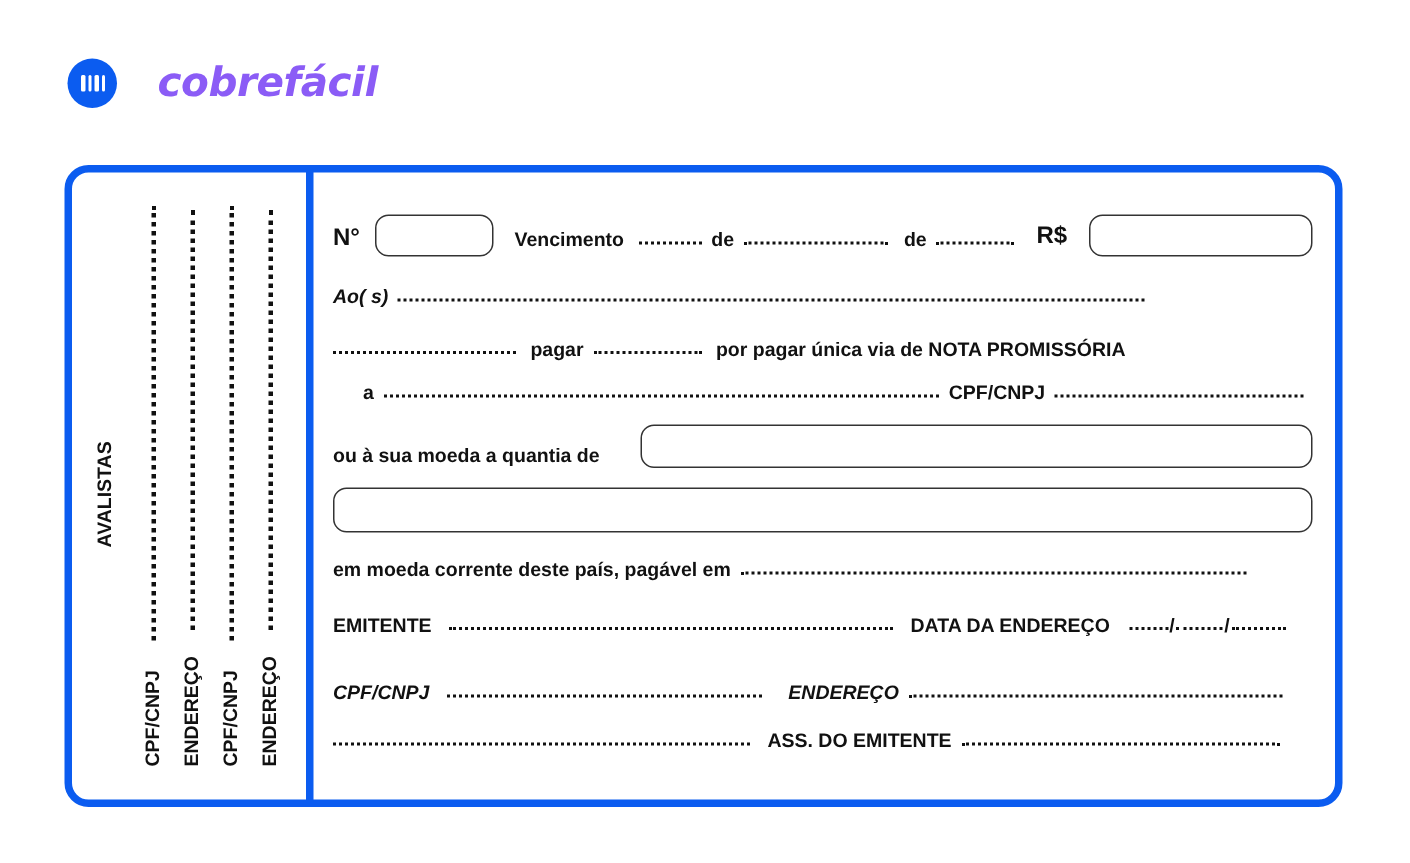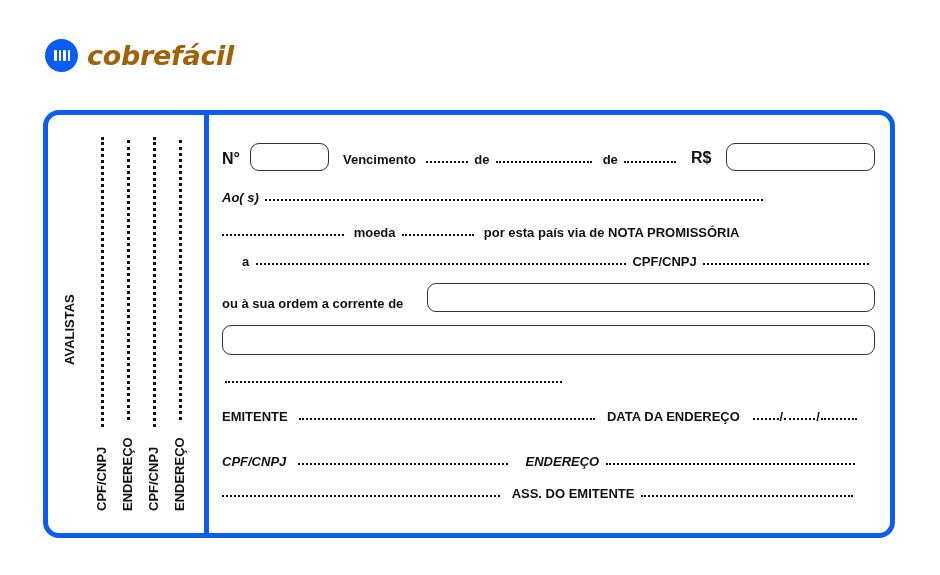--- a/index.html
+++ b/index.html
@@ -3,22 +3,22 @@
   <meta charset="utf-8">
   <style>
     html, body { margin: 0; padding: 0; background: #ffffff; }
     body { width: 940px; height: 575px; position: relative; overflow: hidden;
            font-family: "Liberation Sans", sans-serif; color: #111111; }
 
     
     .logo { position: absolute; left: 45px; top: 38px; height: 34px; display: flex; align-items: center; }
     .logo-mark { width: 33px; height: 33px; border-radius: 50%; background: #0b5cf0; position: relative; }
     .logo-mark .bar { position: absolute; top: 11px; width: 2.6px; height: 11px; background: #ffffff; border-radius: 1px; }
-    .logo-text { margin-left: 9px; font-family: "DejaVu Sans", sans-serif; font-weight: bold; font-style: italic;
-                 font-size: 27px; color: #a16207; letter-spacing: -0.3px; line-height: 1; }
+    .logo-text { margin-left: 27px; font-family: "DejaVu Sans", sans-serif; font-weight: bold; font-style: italic;
+                 font-size: 27px; color: #8b5cf6; letter-spacing: -0.3px; line-height: 1; }
 
     
     .frame { position: absolute; left: 43px; top: 110px; width: 842px; height: 418px;
              border: 5px solid #0b5cf0; border-radius: 16px; }
     .divider { position: absolute; left: 156px; top: -2px; width: 5px; height: 422px; background: #0b5cf0; }
     .inner-left { position: absolute; left: 0; top: 0; width: 156px; height: 418px;
                   border-radius: 11px 10px 10px 11px; }
 
     
     .vdots { position: absolute; width: 0; border-left: 3px dotted #111; }
@@ -80,40 +80,41 @@
 </div>
 <div class="box" style="left:726px; top:143px; width:147px; height:26px;"></div>
 
 <div class="row" style="top:190px;font-style:italic;">
   <span class="t">Ao( s)</span>
   <span class="dots" style="width:498px;"></span>
 </div>
 
 <div class="row" style="top:225px;">
   <span class="dots" style="width:122px; margin-left:0; margin-right:6px;"></span>
-  <span class="t">moeda</span>
+  <span class="t">pagar</span>
   <span class="dots" style="width:72px; margin-right:6px;"></span>
-  <span class="t">por esta país via de NOTA PROMISSÓRIA</span>
+  <span class="t">por pagar única via de NOTA PROMISSÓRIA</span>
 </div>
 
 <div class="row" style="top:254px;margin-left:20px;">
   <span class="t">a</span>
   <span class="dots" style="width:370px;"></span>
   <span class="t">CPF/CNPJ</span>
   <span class="dots" style="width:166px;"></span>
 </div>
 
 <div class="row" style="top:296px;">
-  <span class="t">ou à sua ordem a corrente de</span>
+  <span class="t">ou à sua moeda a quantia de</span>
 </div>
 <div class="box" style="left:427px; top:283px; width:446px; height:27px;"></div>
 
 <div class="box" style="left:222px; top:325px; width:651px; height:28px;"></div>
 
 <div class="row" style="top:372px;">
+  <span class="t">em moeda corrente deste país, pagável em</span>
   <span class="dots" style="width:337px;"></span>
 </div>
 
 <div class="row" style="top:409px;">
   <span class="t">EMITENTE</span>
   <span class="dots" style="width:296px; margin-left:8px; margin-right:8px;"></span>
   <span class="t">DATA DA ENDEREÇO</span>
   <span class="dots" style="width:26px; margin-left:9px; margin-right:1px;"></span><span class="t">/</span><span class="dots" style="width:31px; margin:0 1px;"></span><span class="t">/</span><span class="dots" style="width:36px; margin-left:1px;"></span>
 </div>
 

